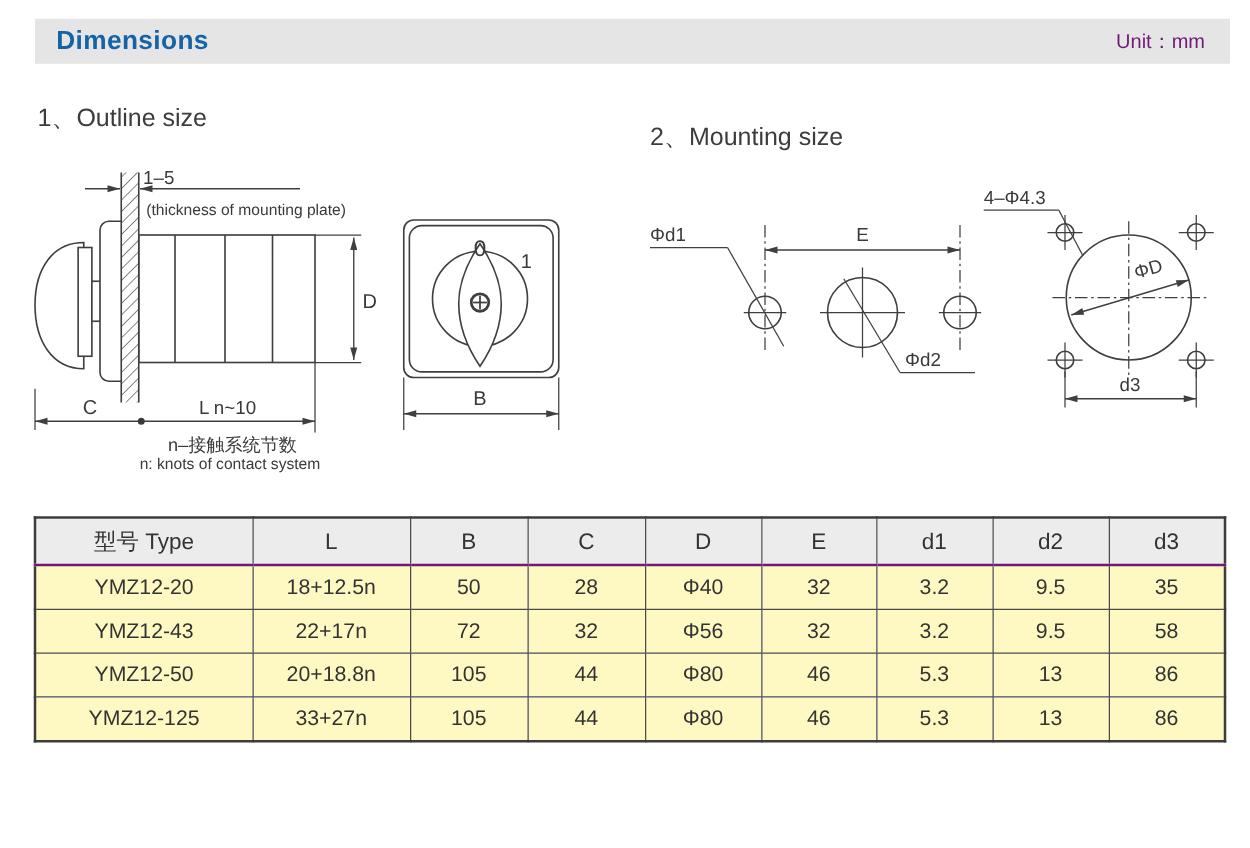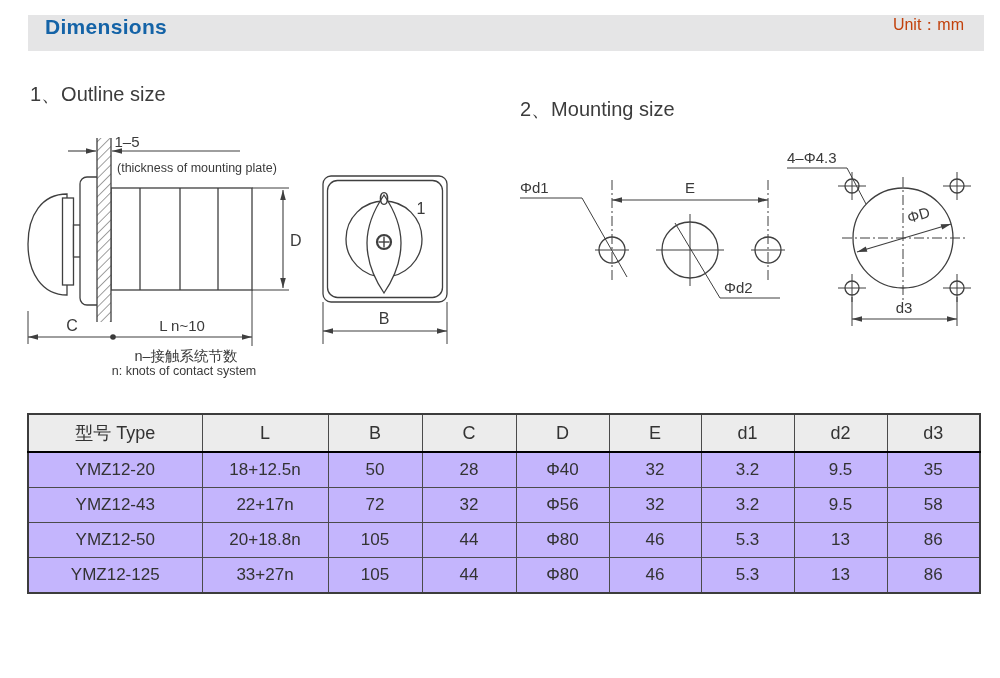--- a/index.html
+++ b/index.html
@@ -1,23 +1,23 @@
 <!DOCTYPE html>
 <html><head>
 <meta charset="utf-8">
 <style>
   html,body{margin:0;padding:0;background:#fff;}
   .page{position:relative;width:1000px;height:678px;background:#ffffff;overflow:hidden;
         font-family:"Liberation Sans","DejaVu Sans",sans-serif;color:#3a3a3a;}
   
   .topbar{position:absolute;left:28px;top:15px;width:956px;height:36px;background:#e5e5e6;
-          display:flex;justify-content:space-between;box-sizing:border-box;
+          display:flex;align-items:center;justify-content:space-between;box-sizing:border-box;
           padding:0 20px 0 17px;}
   .topbar .title{color:#1463a7;font-size:21px;font-weight:600;letter-spacing:.3px;}
-  .topbar .unit{color:#c2410c;font-size:16px;}
+  .topbar .unit{color:#701a75;font-size:16px;}
   
   .seclabel{position:absolute;font-size:20px;color:#3c3c3c;}
   .sec1{left:30px;top:81px;}
   .sec2{left:520px;top:96px;}
   
   .drawing{position:absolute;}
   .outline-svg{left:10px;top:118px;}
   .mounting-svg{left:490px;top:125px;}
   svg .ln{stroke:#3f3f3f;stroke-width:1.3;fill:none;}
   svg .lnw{stroke:#3f3f3f;stroke-width:1.3;fill:#ffffff;}
@@ -25,22 +25,22 @@
   svg .dim{stroke:#3f3f3f;stroke-width:1.1;fill:none;}
   svg .dd{stroke:#3f3f3f;stroke-width:1;fill:none;stroke-dasharray:10 3 2 3;}
   svg text{fill:#3a3a3a;font-family:"Liberation Sans","DejaVu Sans",sans-serif;}
   
   .dim-table{position:absolute;left:27px;top:413px;width:952px;border-collapse:collapse;
              table-layout:fixed;font-size:17px;color:#333;}
   .dim-table th,.dim-table td{border:1.6px solid #4b4b4b;text-align:center;padding:0;
              overflow:hidden;white-space:nowrap;}
   .dim-table{border:2.5px solid #3c3c3c;}
   .dim-table th{background:#ececec;height:36px;font-weight:normal;font-size:18px;
-             border-bottom:2px solid #000000;}
-  .dim-table td{height:34px;background:#c4b5fd;}
+             border-bottom:2px solid #701a75;}
+  .dim-table td{height:34px;background:#fef9c3;}
 </style>
 </head>
 <body>
 
 <div class="page">
 
   <div class="topbar">
     <span class="title">Dimensions</span>
     <span class="unit">Unit：mm</span>
   </div>

